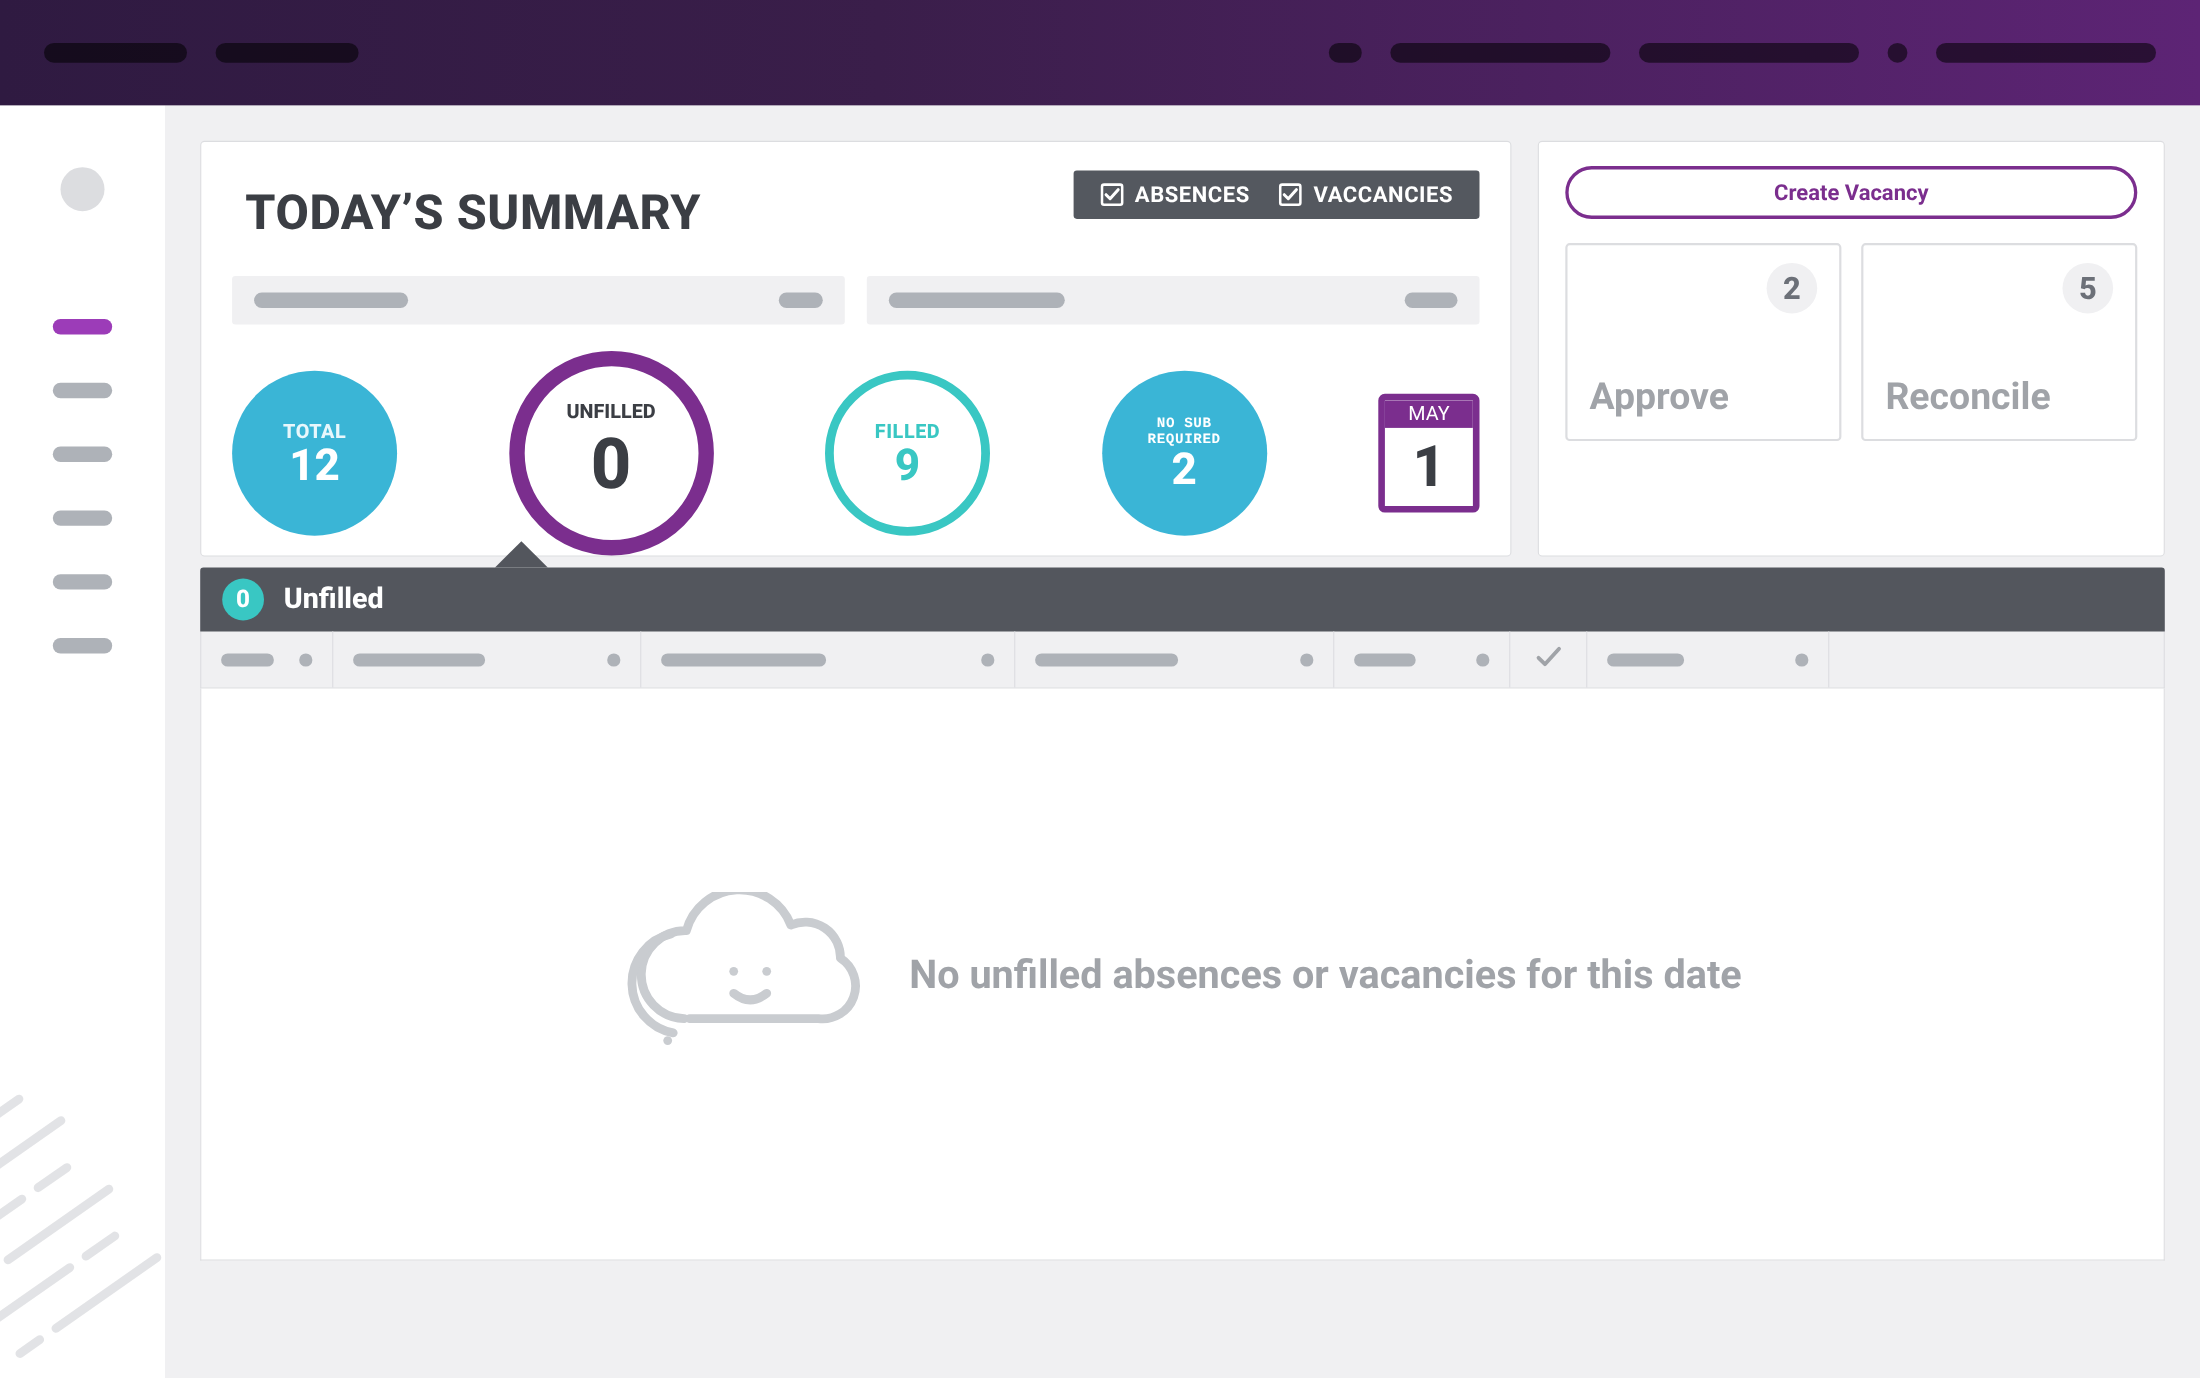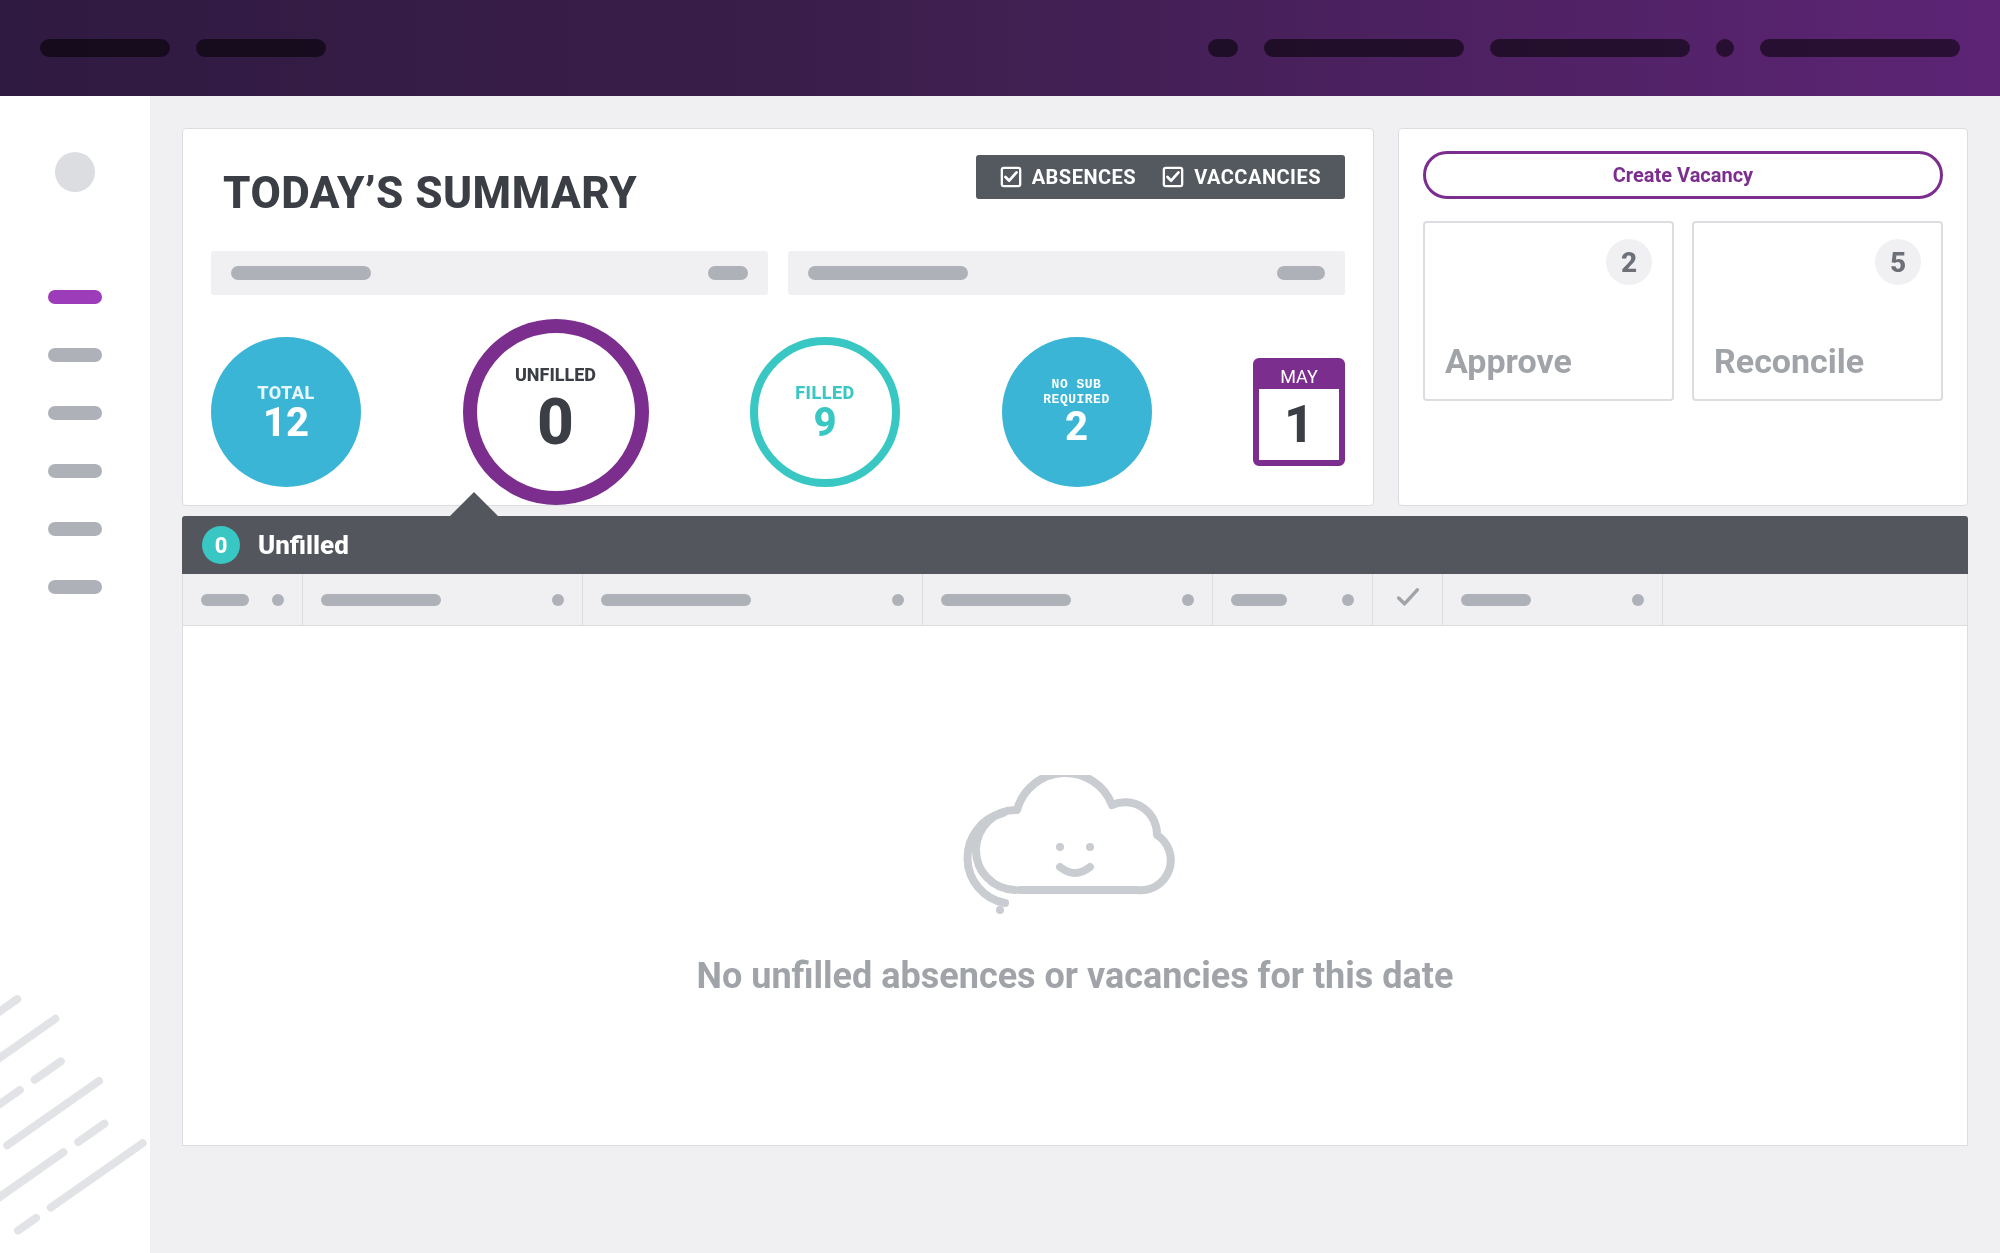--- a/index.html
+++ b/index.html
@@ -197,21 +197,21 @@
   }
   .col{ position:relative; height:100%; border-right:1px solid var(--gray-2); display:flex; align-items:center; justify-content:space-between; padding:0 18px;}
   .col:last-child{ border-right:none;}
   .skel-col{ height:12px; border-radius:6px; background:var(--gray-3);}
   .skel-dot2{ width:12px;height:12px;border-radius:6px; background:var(--gray-3);}
   .check-col svg{ width:28px; height:28px;}
 
   .empty-state{
     background:var(--white); border:1px solid var(--gray-2); border-top:none;
     height:520px;
-    display:flex; flex-direction:column; align-items:center; justify-content:center;
+    display:flex; flex-direction:row; align-items:center; justify-content:center;
     gap:30px;
   }
   .empty-msg{ color: var(--text-muted); font-size:36px; font-weight:700;}
 
   
   .btnrow{ display:flex; gap:18px;}
   .pill-btn{
     flex:1; height:48px; border-radius:30px;
     display:flex; align-items:center; justify-content:center;
     font-size:20px; font-weight:700; cursor:pointer;

